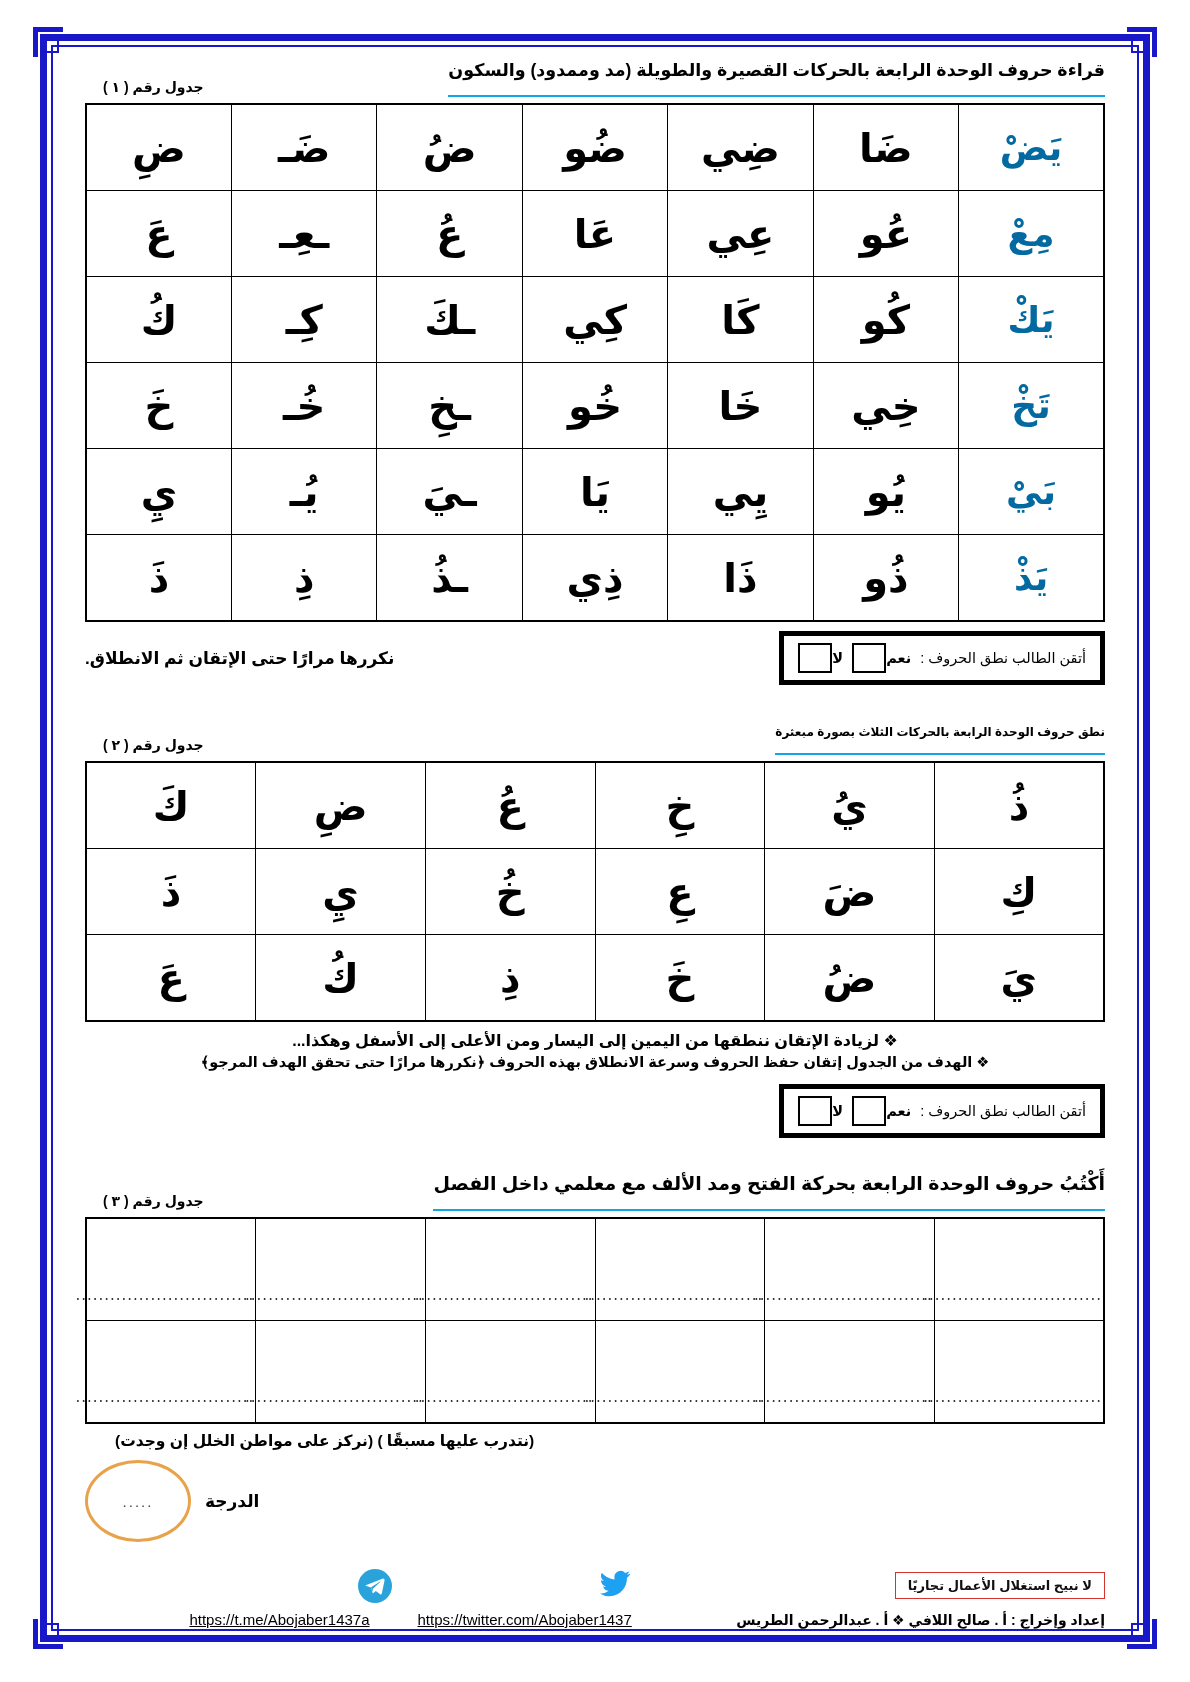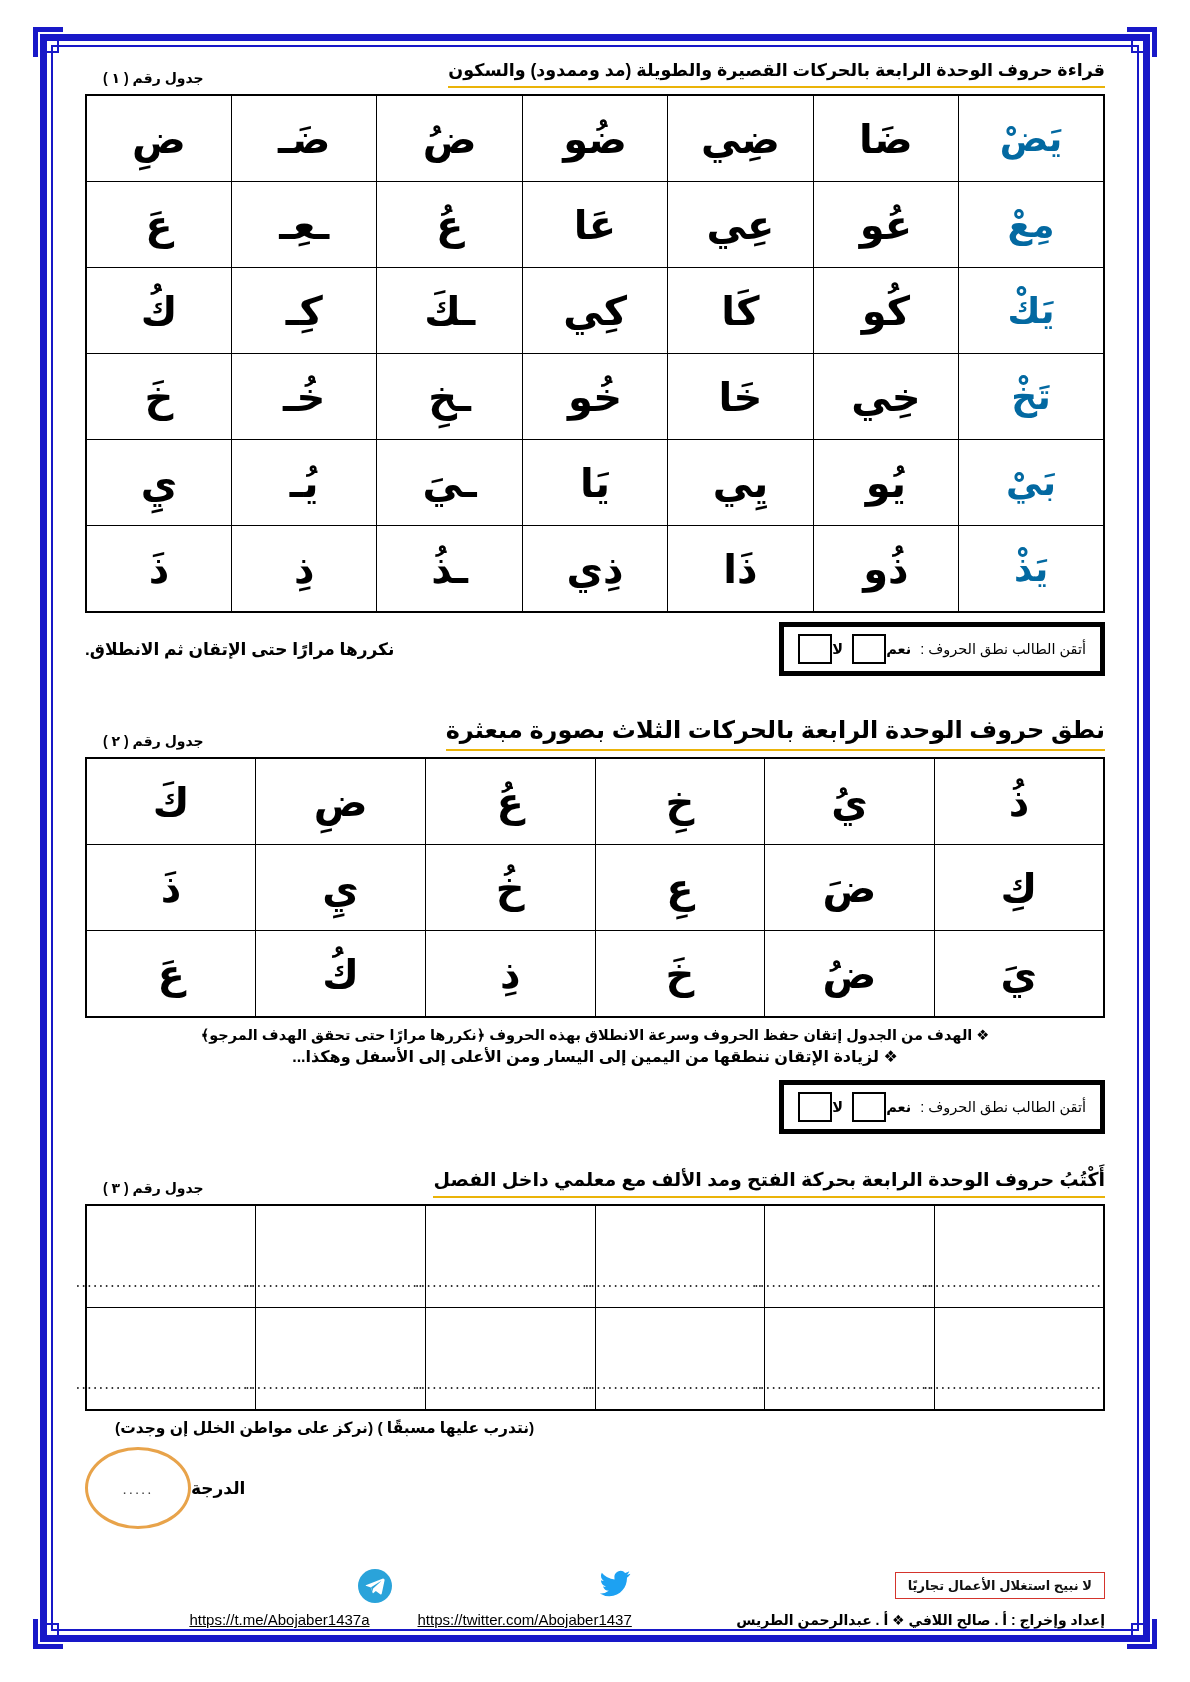--- a/index.html
+++ b/index.html
@@ -40,26 +40,26 @@
   
   .sec-head{
     display:flex;align-items:flex-end;justify-content:space-between;
     direction:rtl;
     margin-bottom:6px;
   }
   .sec-title{
     font-weight:bold;
     font-size:19px;
     color:#000;
-    border-bottom:2px solid #eab308;
-    padding-bottom:5px;
+    border-bottom:2px solid #0ea5e9;
+    padding-bottom:14px;
     white-space:nowrap;
   }
   .sec-title.t1{font-size:17.5px;}
-  .sec-title.t2{font-size:24px;}
+  .sec-title.t2{font-size:12px;}
   .sec-title.t3{font-size:19px;text-align:right;}
   .sec-num{
     font-size:14px;font-weight:bold;white-space:nowrap;
     padding-bottom:2px;padding-left:18px;
   }
 
   
   table.grid{
     width:100%;
     border-collapse:collapse;
@@ -121,21 +121,21 @@
   .cap3{
     direction:rtl;text-align:left;font-size:15.5px;font-weight:bold;
     margin-top:8px;padding-left:30px;
   }
 
   
   .grade-row{
     display:flex;direction:rtl;align-items:center;
     margin-top:10px;
   }
-  .grade-label{font-size:17px;font-weight:bold;margin-left:0;}
+  .grade-label{font-size:17px;font-weight:bold;margin-left:14px;}
   .grade-circle{
     width:100px;height:76px;border:3px solid #e8a34a;border-radius:50%;
     display:flex;align-items:center;justify-content:center;
     font-size:15px;color:#444;letter-spacing:2px;
   }
   .grade-spacer{flex:1;}
 
   
   .footer{
     position:absolute;left:0;right:0;bottom:-6px;direction:rtl;
@@ -282,22 +282,22 @@
           <td>ضُ</td>
           <td>خَ</td>
           <td>ذِ</td>
           <td>كُ</td>
           <td>عَ</td>
         </tr>
       </tbody>
     </table>
 
   <div class="bullets">
+    <div class="bullet-line second">❖ لزيادة الإتقان ننطقها من اليمين إلى اليسار ومن الأعلى إلى الأسفل وهكذا...</div>
     <div class="bullet-line">❖ الهدف من الجدول إتقان حفظ الحروف وسرعة الانطلاق بهذه الحروف ﴿نكررها مرارًا حتى تحقق الهدف المرجو﴾</div>
-    <div class="bullet-line second">❖ لزيادة الإتقان ننطقها من اليمين إلى اليسار ومن الأعلى إلى الأسفل وهكذا...</div>
   </div>
 
   <div class="after-row" style="justify-content:flex-start;margin-top:14px;">
     <div class="mastery-box">
       <span class="mastery-label">أتقن الطالب نطق الحروف :</span>
       <span class="mastery-opt">
         <span>نعم</span>
         <span class="checkbox"></span>
       </span>
       <span class="mastery-opt">

